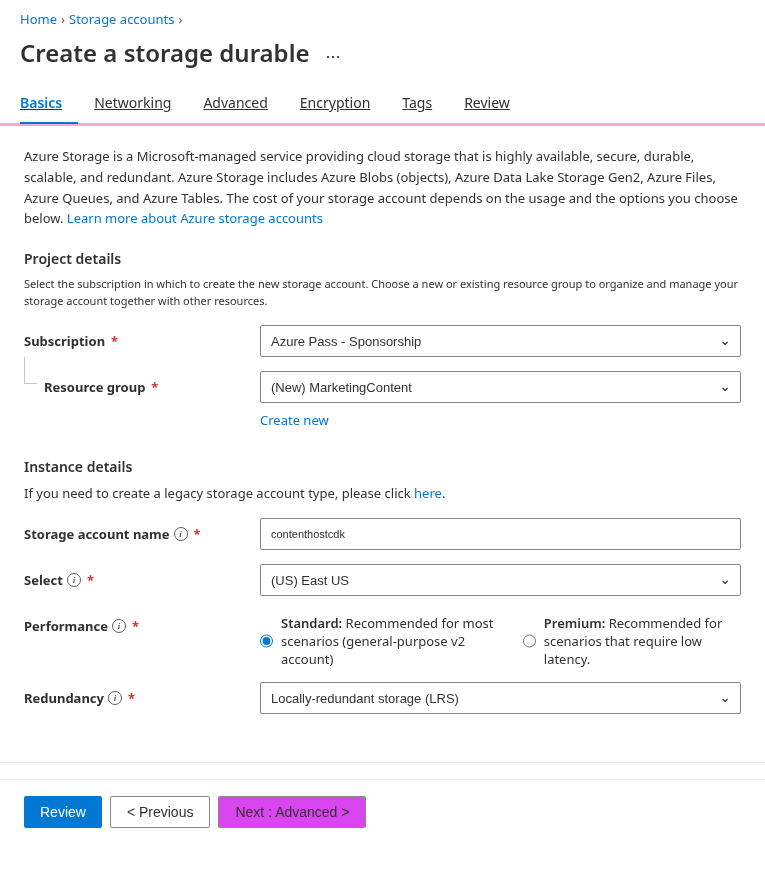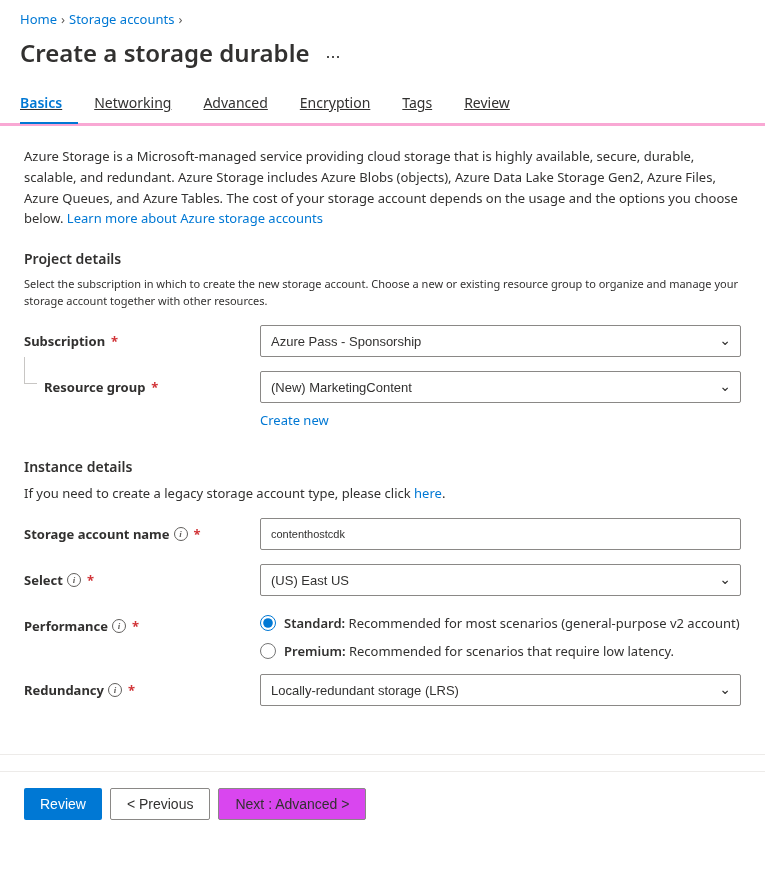--- a/index.html
+++ b/index.html
@@ -190,21 +190,21 @@
       font-size: 13px;
       color: #323130;
       margin-bottom: 16px;
     }
     .instance-subtitle a {
       color: #0078d4;
       text-decoration: none;
     }
     .radio-group {
       display: flex;
-      flex-direction: column;
+      flex-direction: row;
       gap: 10px;
       padding-top: 4px;
     }
     .radio-option {
       display: flex;
       align-items: center;
       gap: 8px;
       font-size: 13px;
     }
     .radio-option input[type="radio"] {

